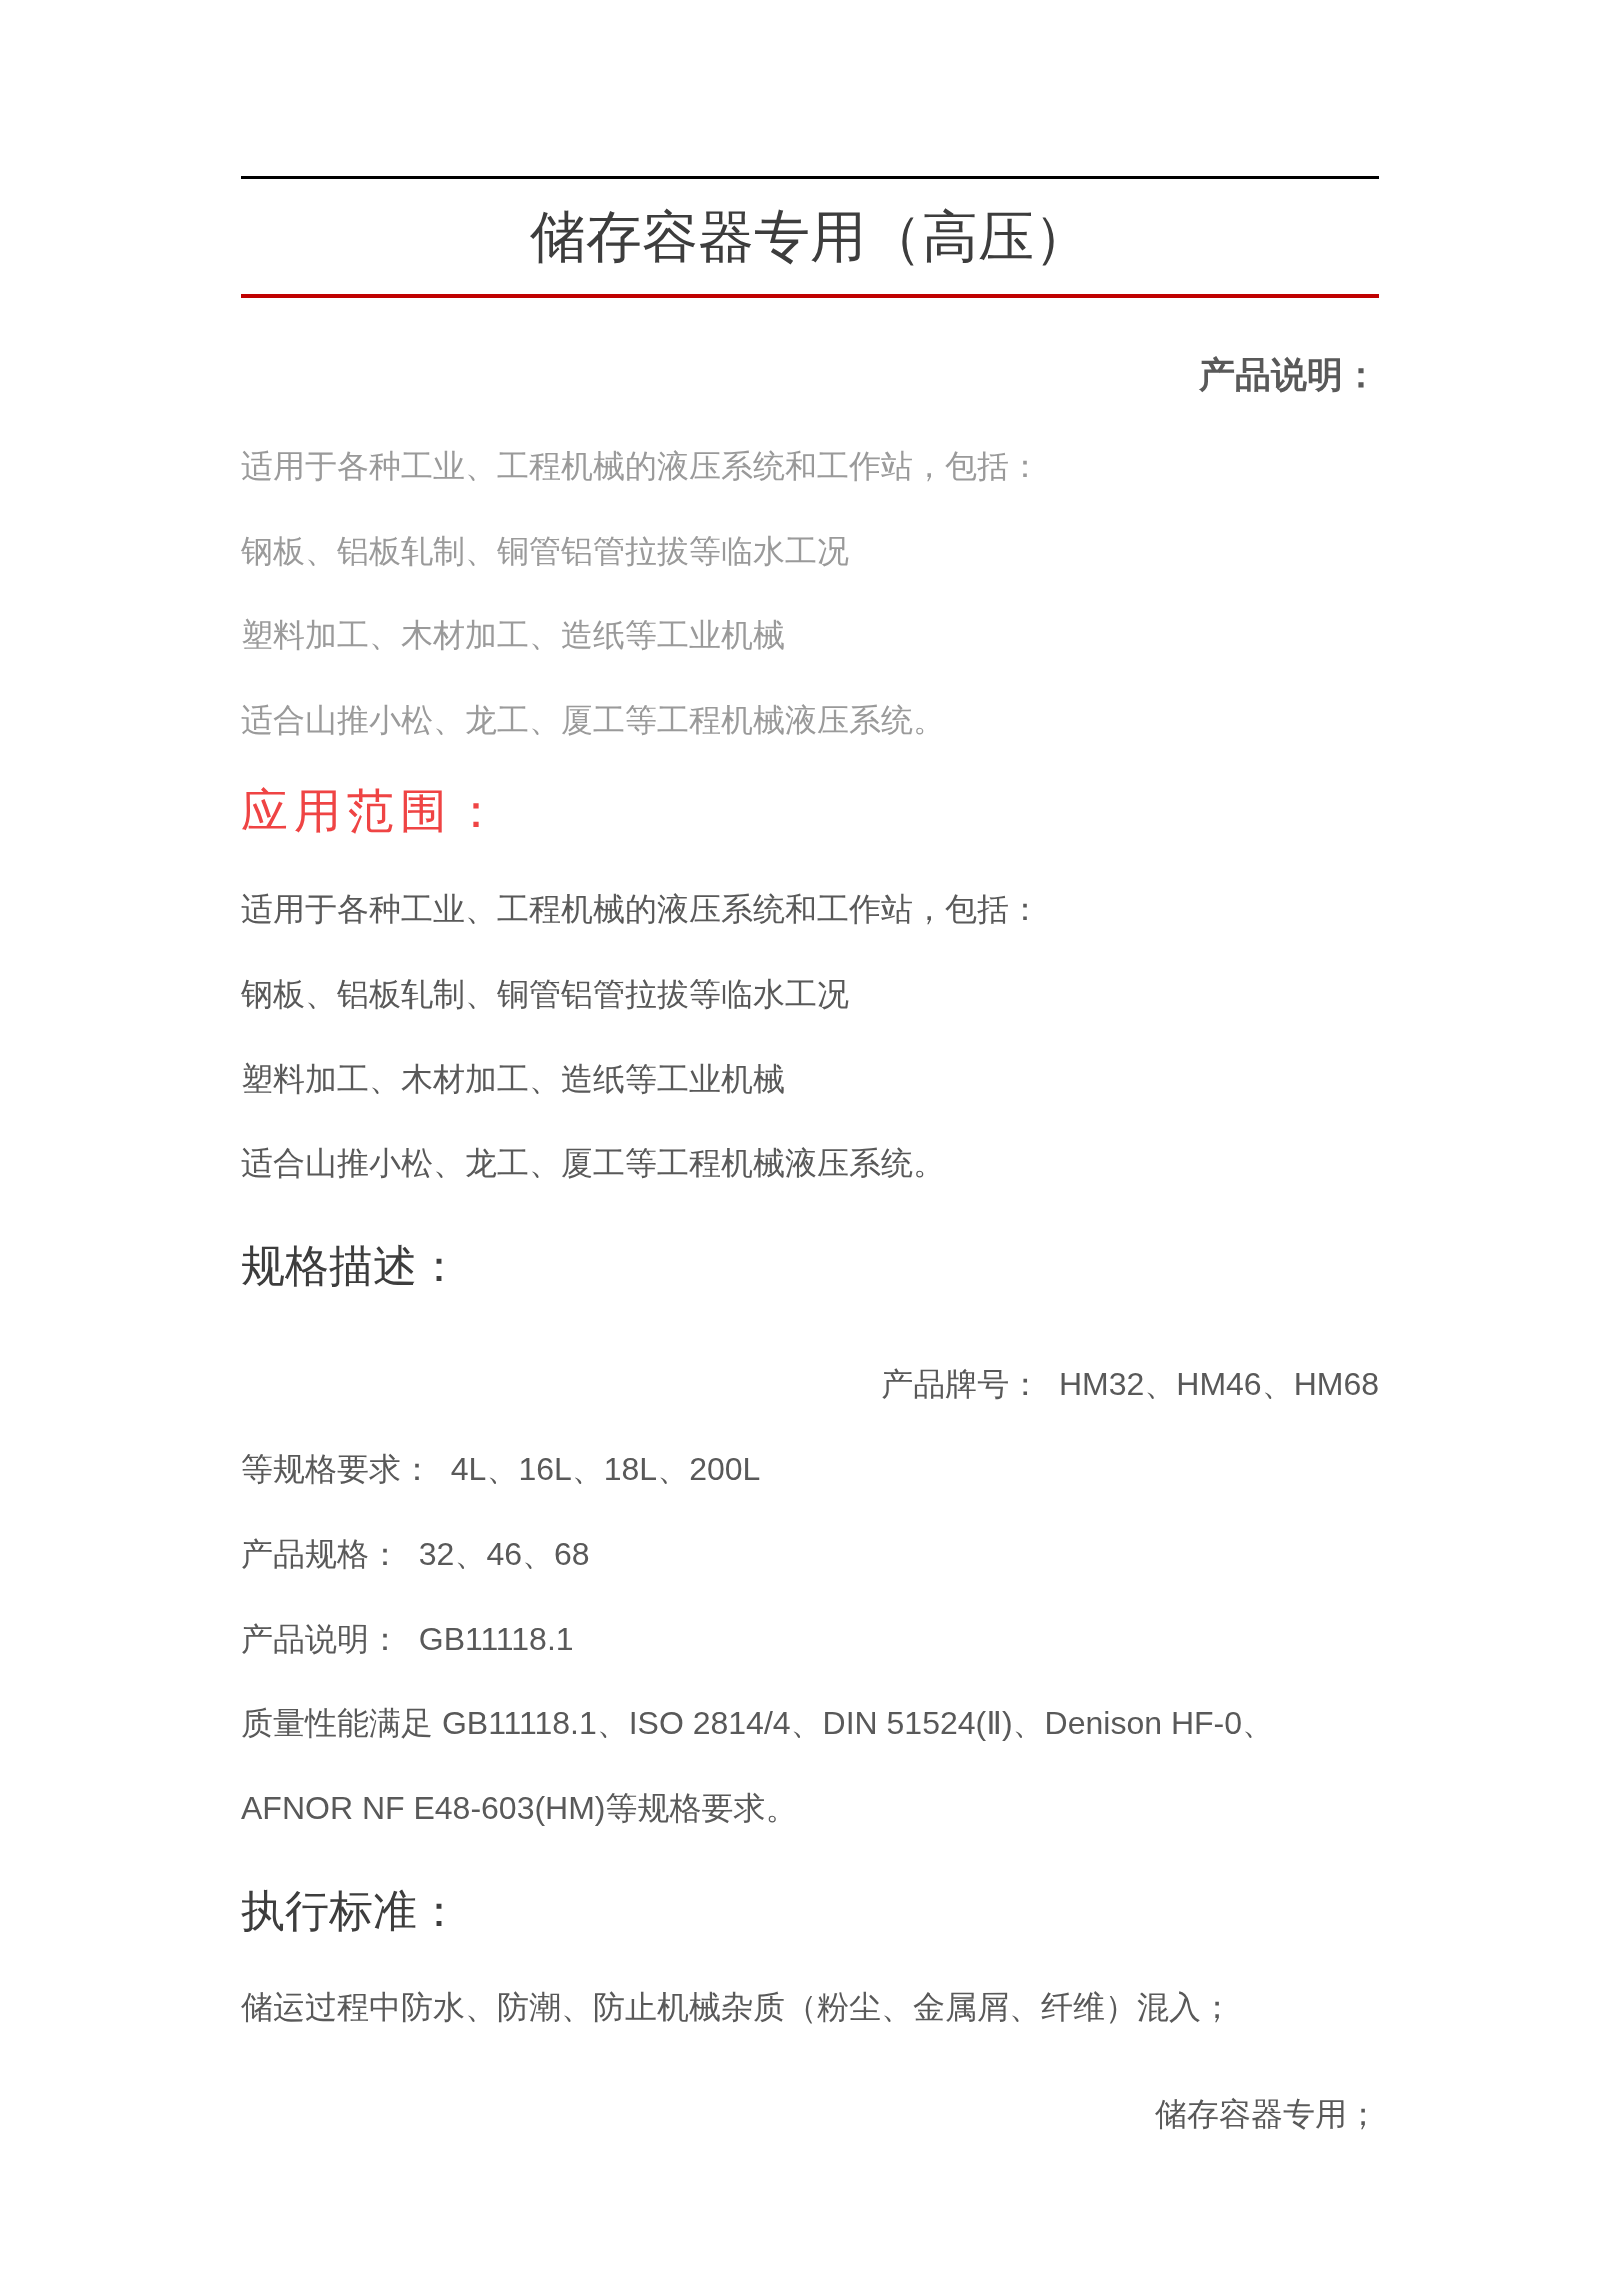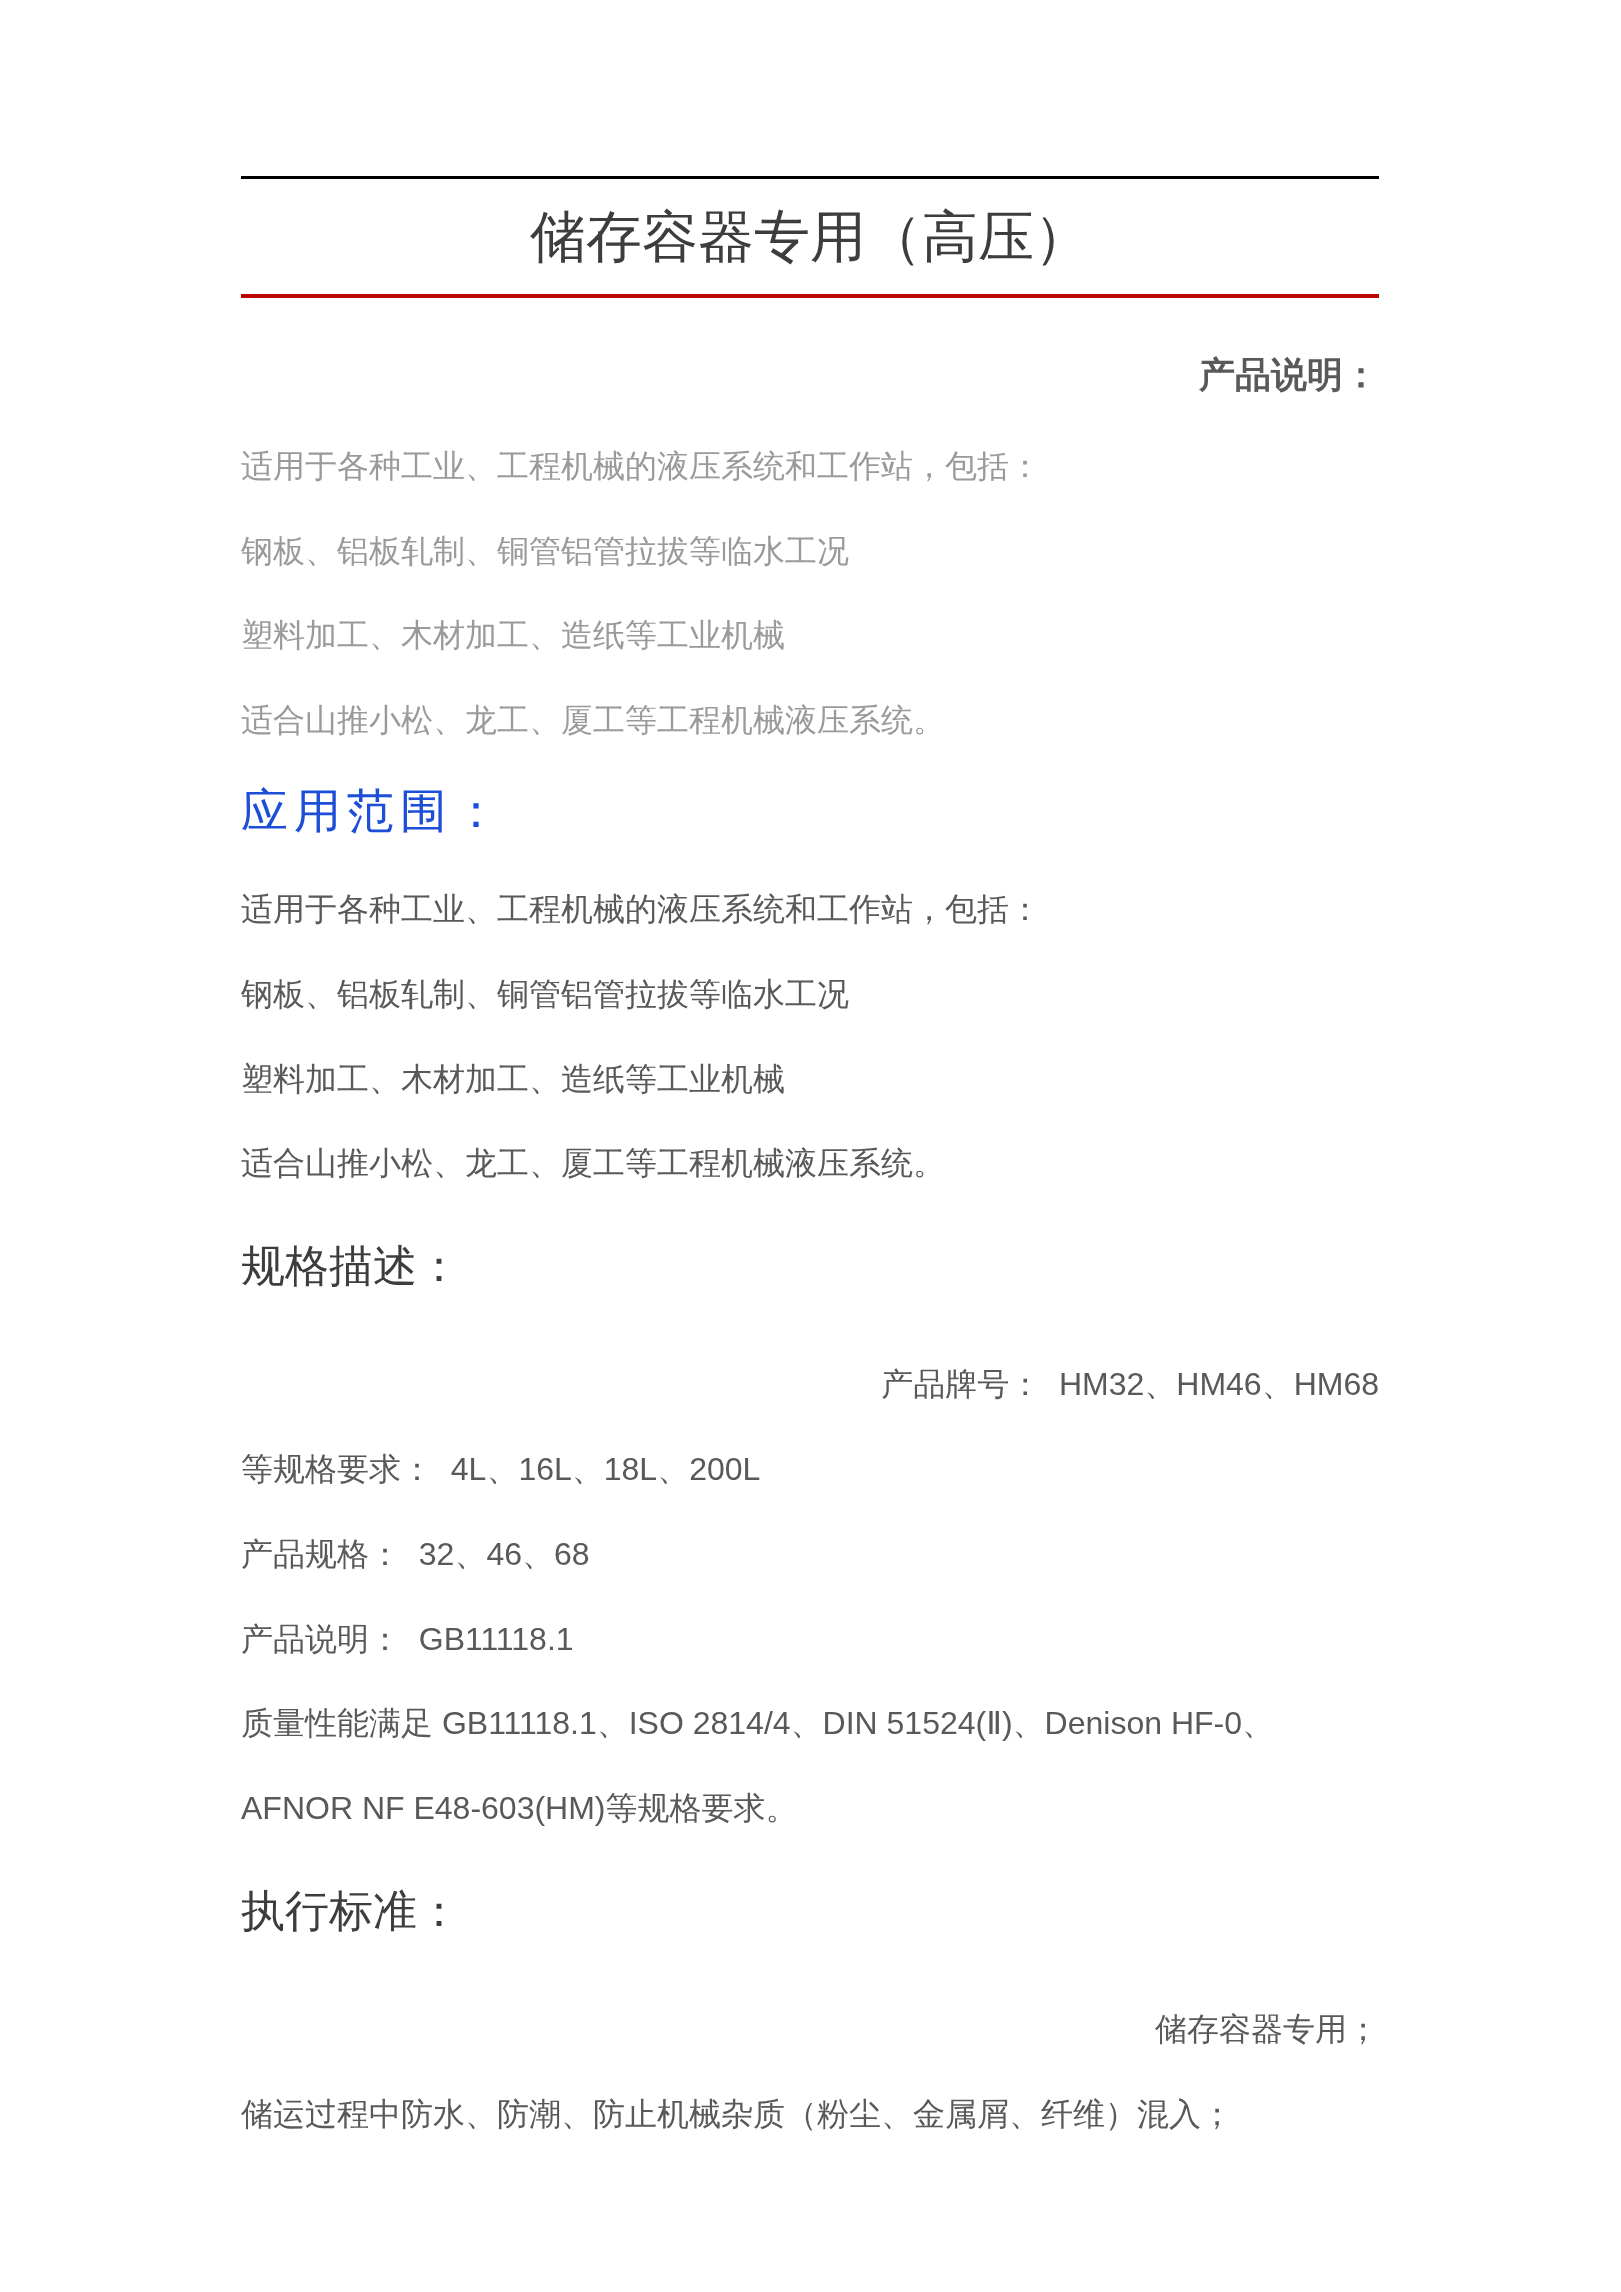--- a/index.html
+++ b/index.html
@@ -45,21 +45,21 @@
   .para-light {
     margin-top: 48px;
     font-size: 32px;
     color: #9a9a9a;
     line-height: 1.15;
   }
   .h-serif-black {
     margin-top: 41px;
     font-size: 47px;
     font-weight: 400;
-    color: #1d4ed8;
+    color: #ef4444;
     font-family: "DejaVu Serif", "Liberation Serif", serif;
     letter-spacing: 5.9px;
     white-space: pre-wrap;
   }
   .para-mid {
     margin-top: 48px;
     font-size: 32px;
     color: #595959;
     line-height: 1.15;
   }
@@ -105,19 +105,19 @@
       <p class="para-mid sec-first-para">产品牌号：  HM32、HM46、HM68</p>
       <p class="para-mid">等规格要求：  4L、16L、18L、200L</p>
       <p class="para-mid">产品规格：  32、46、68</p>
       <p class="para-mid">产品说明：  GB11118.1</p>
       <p class="para-mid">质量性能满足 GB11118.1、ISO 2814/4、DIN 51524(Ⅱ)、Denison HF-0、</p>
       <p class="para-mid">AFNOR NF E48-603(HM)等规格要求。</p>
     </div>
 
     <div>
       <p class="h-sans-big">执行标准：</p>
+      <p class="para-mid">储运过程中防水、防潮、防止机械杂质（粉尘、金属屑、纤维）混入；</p>
       <p class="para-mid sec-first-para"> 储存容器专用；</p>
-      <p class="para-mid">储运过程中防水、防潮、防止机械杂质（粉尘、金属屑、纤维）混入；</p>
     </div>
 
   </div>
 </div>
 
 
 </body></html>

